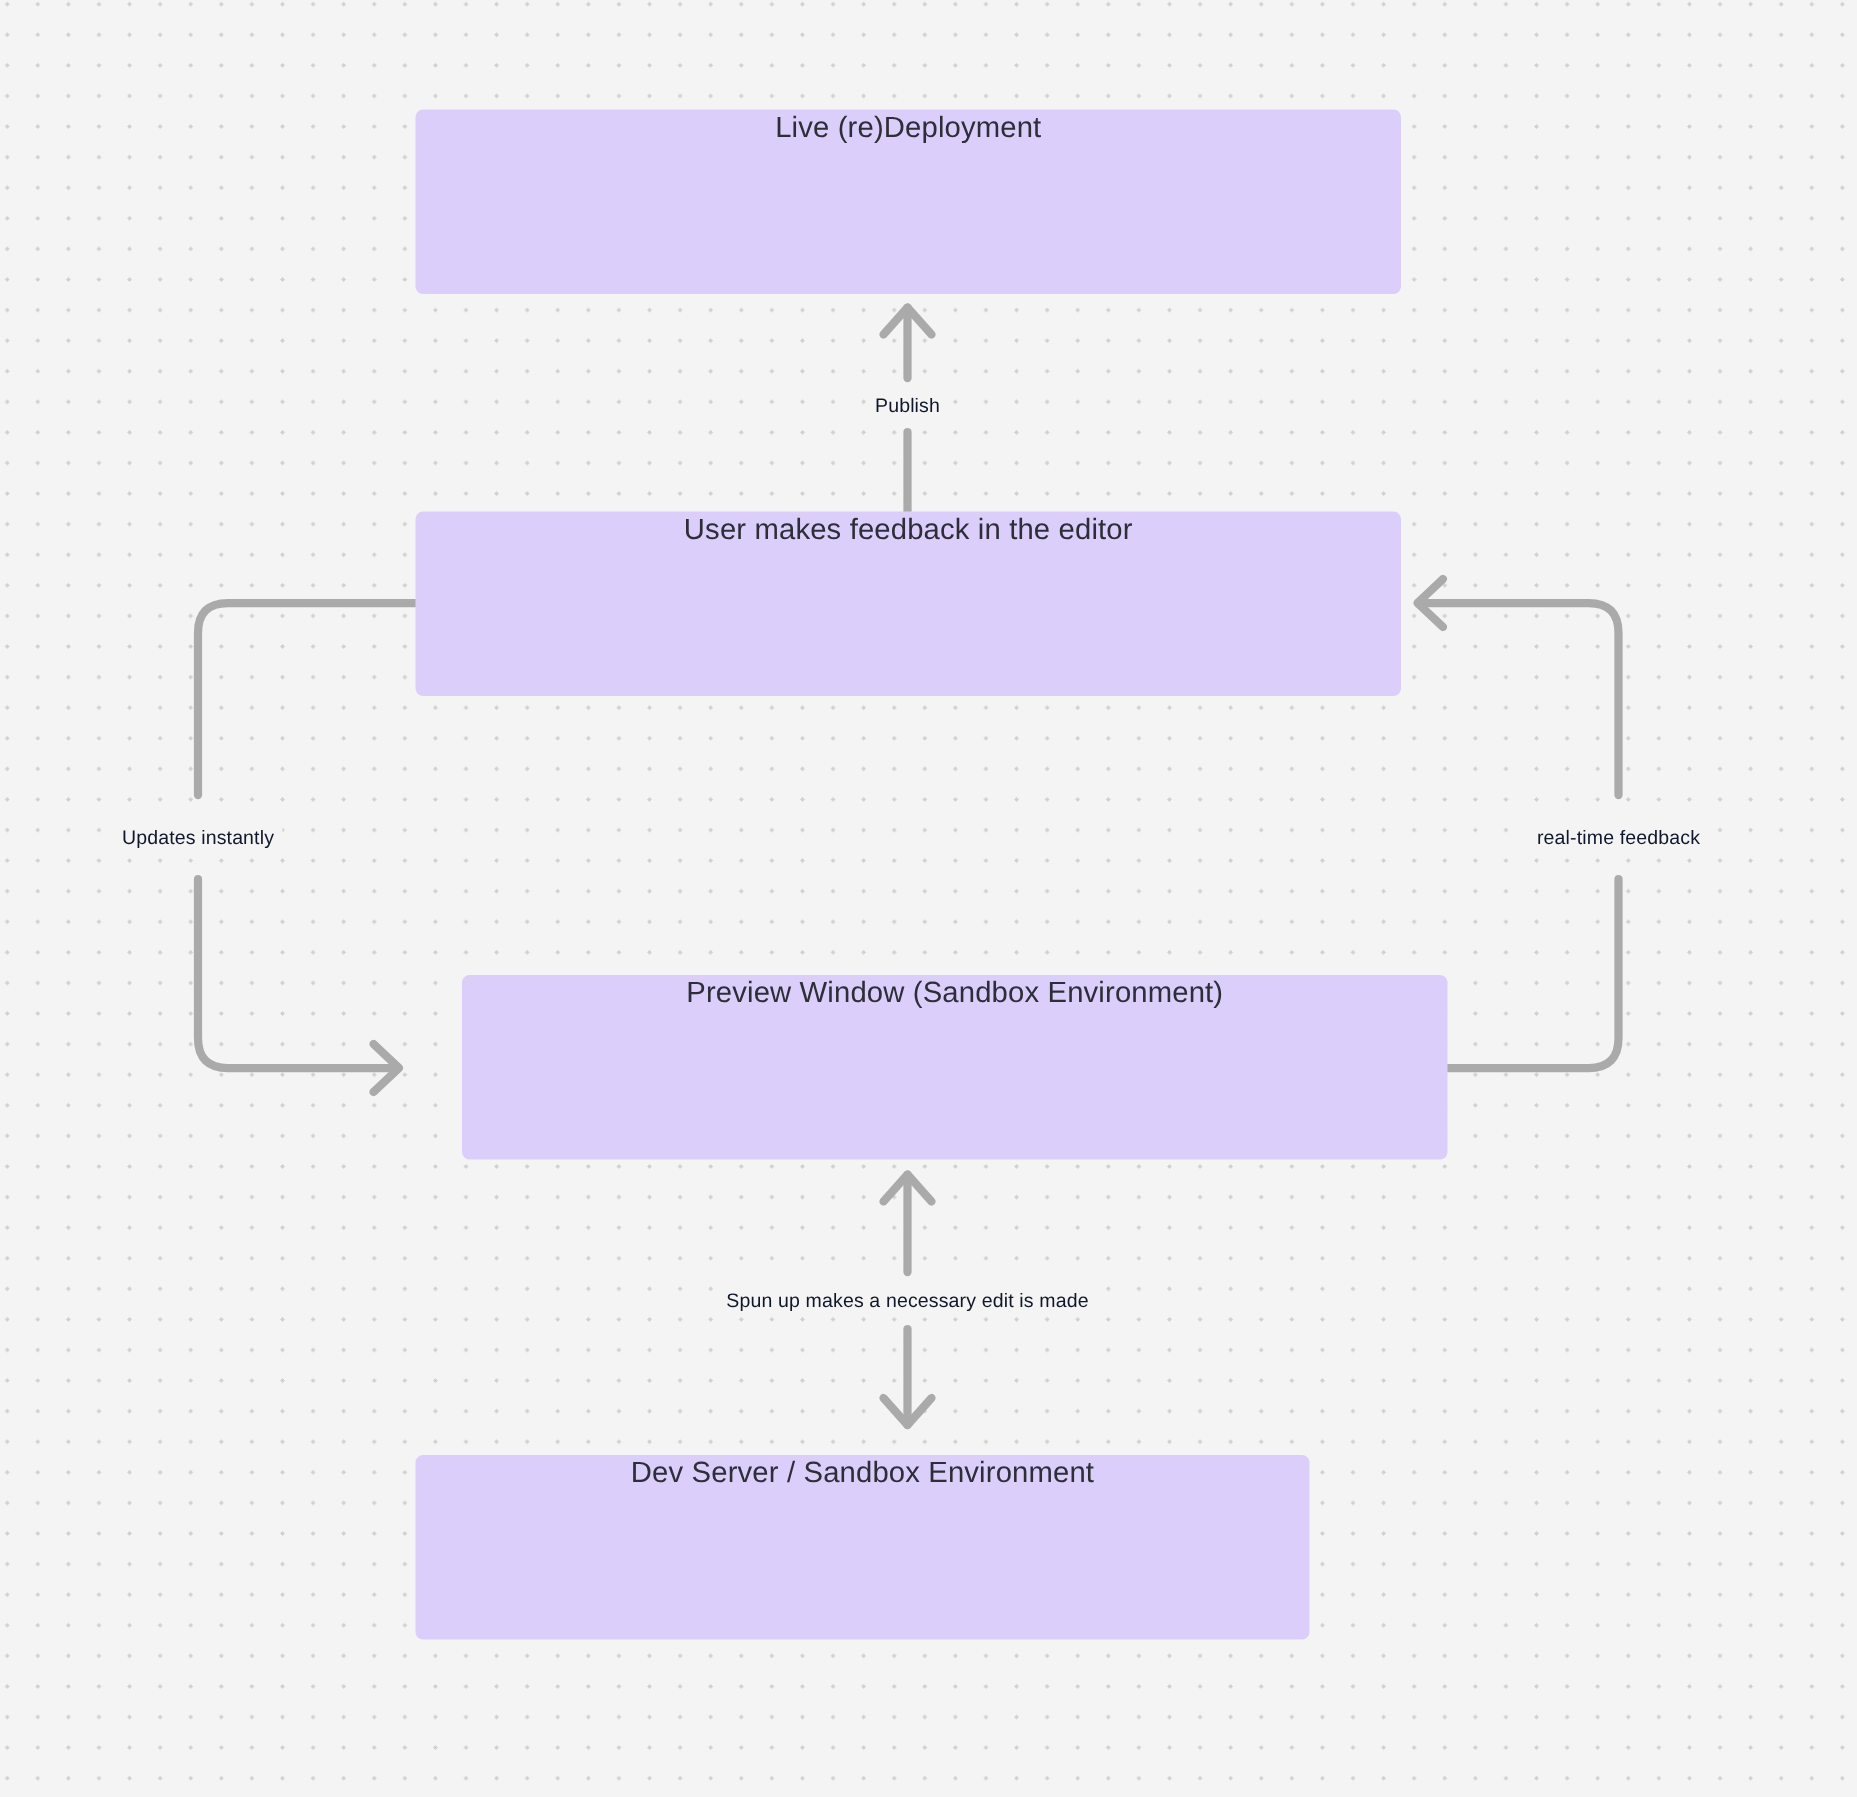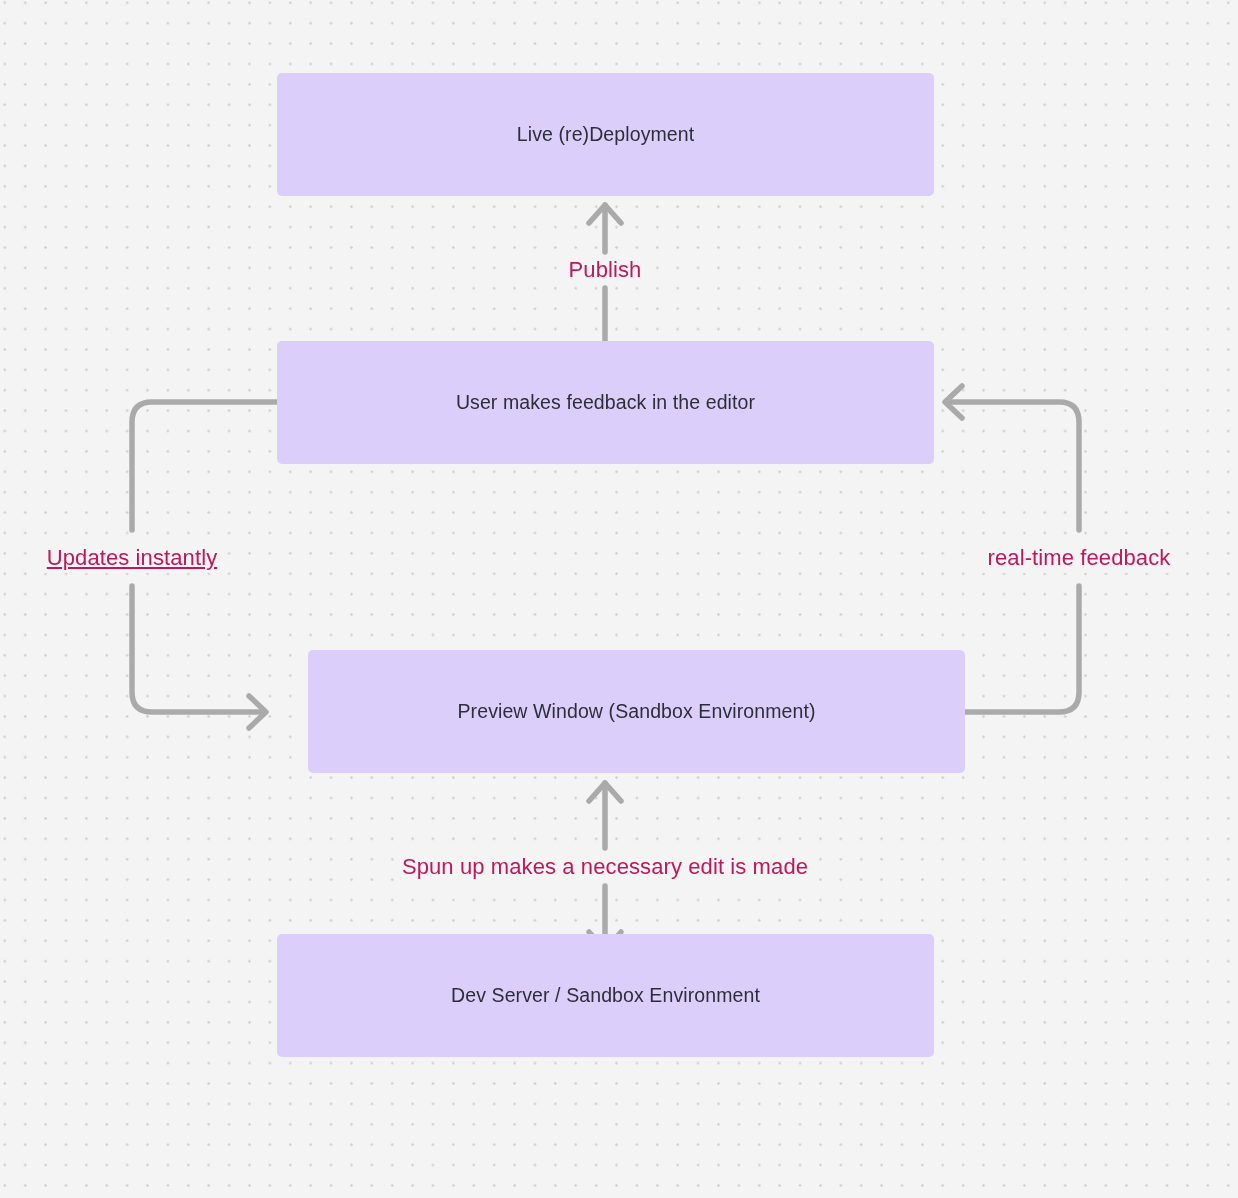--- a/index.html
+++ b/index.html
@@ -28,51 +28,50 @@
     top: 0;
     width: 1238px;
     height: 1198px;
     pointer-events: none;
   }
   .node {
     position: absolute;
     background: #dccefb;
     border-radius: 5px;
     display: flex;
-    align-items: center;
     justify-content: center;
     box-sizing: border-box;
   }
   .node-label {
     font-size: 19.5px;
     color: #2e2e38;
     letter-spacing: 0.1px;
     text-align: center;
     line-height: 1.3;
     white-space: nowrap;
   }
   .edge-label {
     position: absolute;
-    font-size: 22px;
-    color: #be185d;
+    font-size: 13px;
+    color: #0f172a;
     letter-spacing: 0.1px;
     white-space: nowrap;
     background: #f4f4f4;
     padding: 2px 6px;
     transform: translate(-50%, -50%);
     text-align: center;
   }
   
   #node-live      { left: 277px; top: 73px;   width: 657px; height: 123px; }
   #node-editor    { left: 277px; top: 341px;  width: 657px; height: 123px; }
   #node-preview   { left: 277px; top: 650px;  width: 657px; height: 123px; margin-left: 31px; }
-  #node-devserver { left: 277px; top: 934px;  width: 657px; height: 123px; }
+  #node-devserver { left: 277px; top: 970px;  width: 596px; height: 123px; }
 
   #label-publish   { left: 605px; top: 270px; }
-  #label-updates   { left: 132px; top: 558px; text-decoration: underline; }
+  #label-updates   { left: 132px; top: 558px; }
   #label-feedback  { left: 1079px; top: 558px; text-align: right; }
   #label-spunup    { left: 605px; top: 867px; }
 </style>
 </head>
 <body>
 
 <div id="canvas">
 
   <svg class="edge-layer" viewBox="0 0 1238 1198" width="1238" height="1198" xmlns="http://www.w3.org/2000/svg">
     <g fill="none" stroke="#aaaaaa" stroke-width="5.5" stroke-linecap="round" stroke-linejoin="round">

